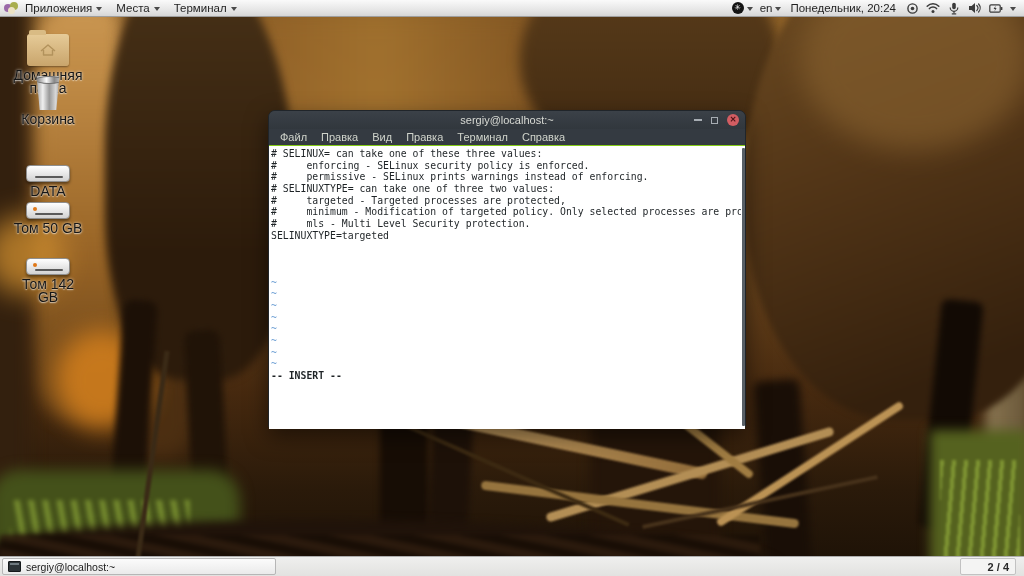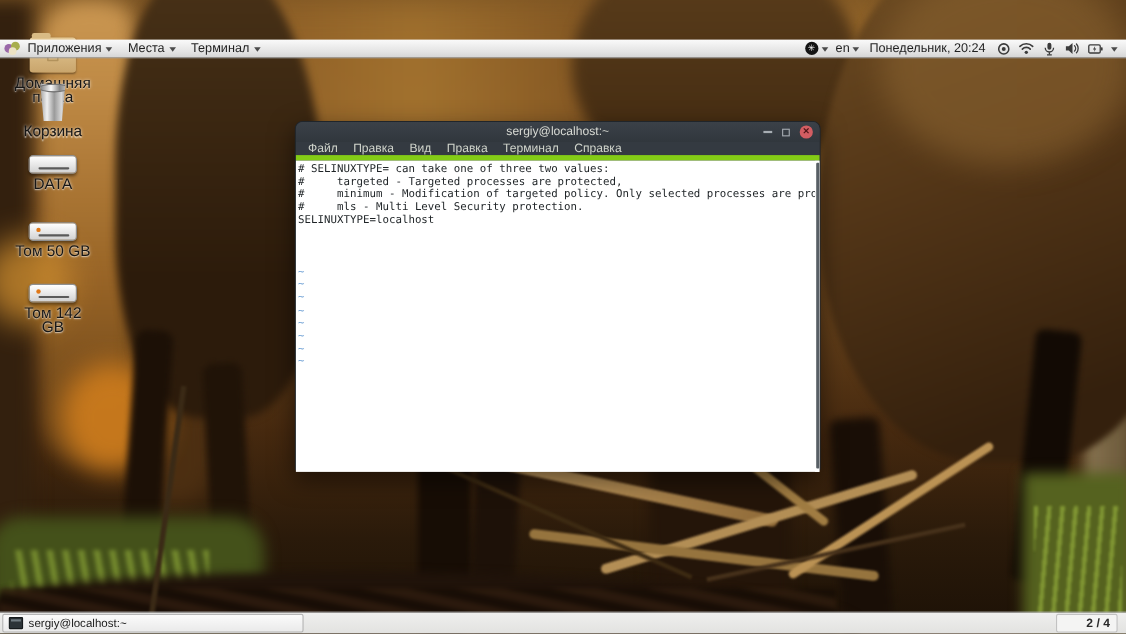--- a/index.html
+++ b/index.html
@@ -40,21 +40,21 @@
   .b3{left:600px;top:420px;width:170px;height:8px;background:#a07c42;transform:rotate(38deg);filter:blur(1px);border-radius:6px;}
   .b4{left:480px;top:500px;width:320px;height:9px;background:#96743e;transform:rotate(7deg);filter:blur(1.2px);border-radius:6px;}
   .b5{left:700px;top:460px;width:220px;height:8px;background:#bb9254;transform:rotate(-33deg);filter:blur(1px);border-radius:6px;}
   .b6{left:380px;top:470px;width:260px;height:4px;background:#3c2a12;transform:rotate(24deg);filter:blur(.8px);}
   .b7{left:640px;top:500px;width:240px;height:4px;background:#46311a;transform:rotate(-12deg);filter:blur(.8px);}
   .b8{left:150px;top:350px;width:5px;height:210px;background:#3a2a16;transform:rotate(8deg);filter:blur(1px);}
 
   
   #top-panel { position:absolute; left:0; top:0; width:1024px; height:17px; z-index:30;
     background:linear-gradient(180deg,#fafafa,#e3e3e3 70%,#d6d6d6); border-bottom:1px solid #9e9e9e;
-    display:flex; align-items:center; font-size:11.5px; color:#1f1f1f;margin-top:36px; }
+    display:flex; align-items:center; font-size:11.5px; color:#1f1f1f; }
   .panel-left { display:flex; align-items:center; height:100%; }
   .panel-menu { display:flex; align-items:center; gap:4px; padding:0 7px; height:100%; cursor:default; }
   .caret { width:0; height:0; border-left:3px solid transparent; border-right:3px solid transparent; border-top:4px solid #4a4a4a; margin-top:1px; }
   .panel-right { margin-left:auto; display:flex; align-items:center; height:100%; gap:7px; padding-right:8px; }
   .tray-icon { display:flex; align-items:center; justify-content:center; width:14px; height:14px; }
   .orb { width:12px; height:12px; border-radius:50%; background:#141414; display:flex; align-items:center; justify-content:center; color:#fff; font-size:8px; line-height:8px; }
   .kbd-group { display:flex; align-items:center; gap:3px; }
   #clock { padding:0 2px; white-space:nowrap; }
   .app-logo { width:14px; height:13px; margin-left:4px; position:relative; }
   .app-logo i { position:absolute; border-radius:50%; }
@@ -77,21 +77,21 @@
   
   #terminal { position:absolute; left:268px; top:110px; width:478px; height:318px; z-index:20;
     border-radius:7px 7px 2px 2px; box-shadow:0 8px 22px rgba(0,0,0,.5); background:#343a41; border:1px solid #20252a; }
   #titlebar { height:18px; border-radius:6px 6px 0 0; background:linear-gradient(180deg,#3b4148,#31373d);
     position:relative; display:flex; align-items:center; justify-content:center; }
   #title-text { font-size:11px; color:#d8dad4; }
   .win-controls { position:absolute; right:6px; top:0; height:18px; display:flex; align-items:center; gap:9px; }
   .btn-min { width:8px; height:2px; background:#a7adb3; }
   .btn-max { width:7px; height:7px; border:1px solid #a7adb3; }
   .btn-close { width:12px; height:12px; border-radius:50%; background:#d25d62; display:flex; align-items:center; justify-content:center; color:#4d1317; font-size:8px; line-height:8px; font-weight:bold; }
-  #menubar { height:17px; display:flex; align-items:center; padding-left:4px; background:#343a41; border-bottom:5px solid #84cc16; }
+  #menubar { height:17px; display:flex; align-items:center; padding-left:4px; background:#343a41; border-bottom:1px solid #84cc16; }
   .tmenu { font-size:11px; color:#d0d4cb; padding:0 7px; }
   #term-content { position:relative; width:100%; height:283px; background:#ffffff; overflow:hidden;
     font-family:"DejaVu Sans Mono",monospace; font-size:9.8px; color:#1e2326; padding:2px 0 0 2px; }
   .trow { height:11.7px; line-height:11.7px; white-space:pre; }
   .trow.tilde { color:#6d9fd4; }
   .trow.status { font-weight:bold; }
   .vim-cursor { display:inline-block; width:6px; height:10px; border:1px solid #14181a; vertical-align:-1px; }
   #term-scrollbar { position:absolute; right:0; top:0; width:4px; height:283px; background:#ffffff; }
   #term-thumb { position:absolute; right:0; top:2px; width:3px; height:278px; background:#585f65; border-radius:1px; }
 
@@ -223,21 +223,21 @@
       <svg width="18" height="14" viewBox="0 0 18 14">
           <path d="M2 8 L9 2 L16 8 M4.5 7 V12 H13.5 V7" fill="none" stroke="#b2925c" stroke-width="1.4" stroke-linejoin="round"></path>
         </svg>
     </span>
     <span class="desk-label">Домашняя папка</span>
   </div>
   <div class="desk-icon" style="top:76px;">
     <span class="icon-trash"></span>
     <span class="desk-label">Корзина</span>
   </div>
-  <div class="desk-icon" style="top:141px;">
+  <div class="desk-icon" style="top:165px;">
     <span class="icon-drive"></span>
     <span class="desk-label">DATA</span>
   </div>
   <div class="desk-icon" style="top:202px;">
     <span class="icon-drive led"></span>
     <span class="desk-label">Том 50 GB</span>
   </div>
   <div class="desk-icon" style="top:258px;">
     <span class="icon-drive led"></span>
     <span class="desk-label">Том 142 GB</span>
@@ -254,36 +254,40 @@
     </div>
     <div id="menubar">
       <span class="tmenu">Файл</span>
       <span class="tmenu">Правка</span>
       <span class="tmenu">Вид</span>
       <span class="tmenu">Правка</span>
       <span class="tmenu">Терминал</span>
       <span class="tmenu">Справка</span>
     </div>
     <div id="term-content">
+      <div class="trow"># SELINUX= can take one of these three values:</div>
+      <div class="trow">#     enforcing - SELinux security policy is enforced.</div>
+      <div class="trow">#     permissive - SELinux prints warnings instead of enforcing.</div>
       <div class="trow"># SELINUXTYPE= can take one of three two values:</div>
       <div class="trow">#     targeted - Targeted processes are protected,</div>
       <div class="trow">#     minimum - Modification of targeted policy. Only selected processes are pro</div>
       <div class="trow">#     mls - Multi Level Security protection.</div>
-      <div class="trow">SELINUXTYPE=localhost</div>
+      <div class="trow">SELINUXTYPE=targeted</div>
       <div class="trow"></div>
       <div class="trow"></div>
       <div class="trow"></div>
       <div class="trow tilde">~</div>
       <div class="trow tilde">~</div>
       <div class="trow tilde">~</div>
       <div class="trow tilde">~</div>
       <div class="trow tilde">~</div>
       <div class="trow tilde">~</div>
       <div class="trow tilde">~</div>
       <div class="trow tilde">~</div>
+      <div class="trow status">-- INSERT --</div>
       <div id="term-scrollbar">
           <div id="term-thumb"></div>
         </div>
     </div>
   </div>
 
   <div id="taskbar">
     <div id="task-button">
       <span class="task-term-icon"></span>
       <span id="task-label">sergiy@localhost:~</span>

